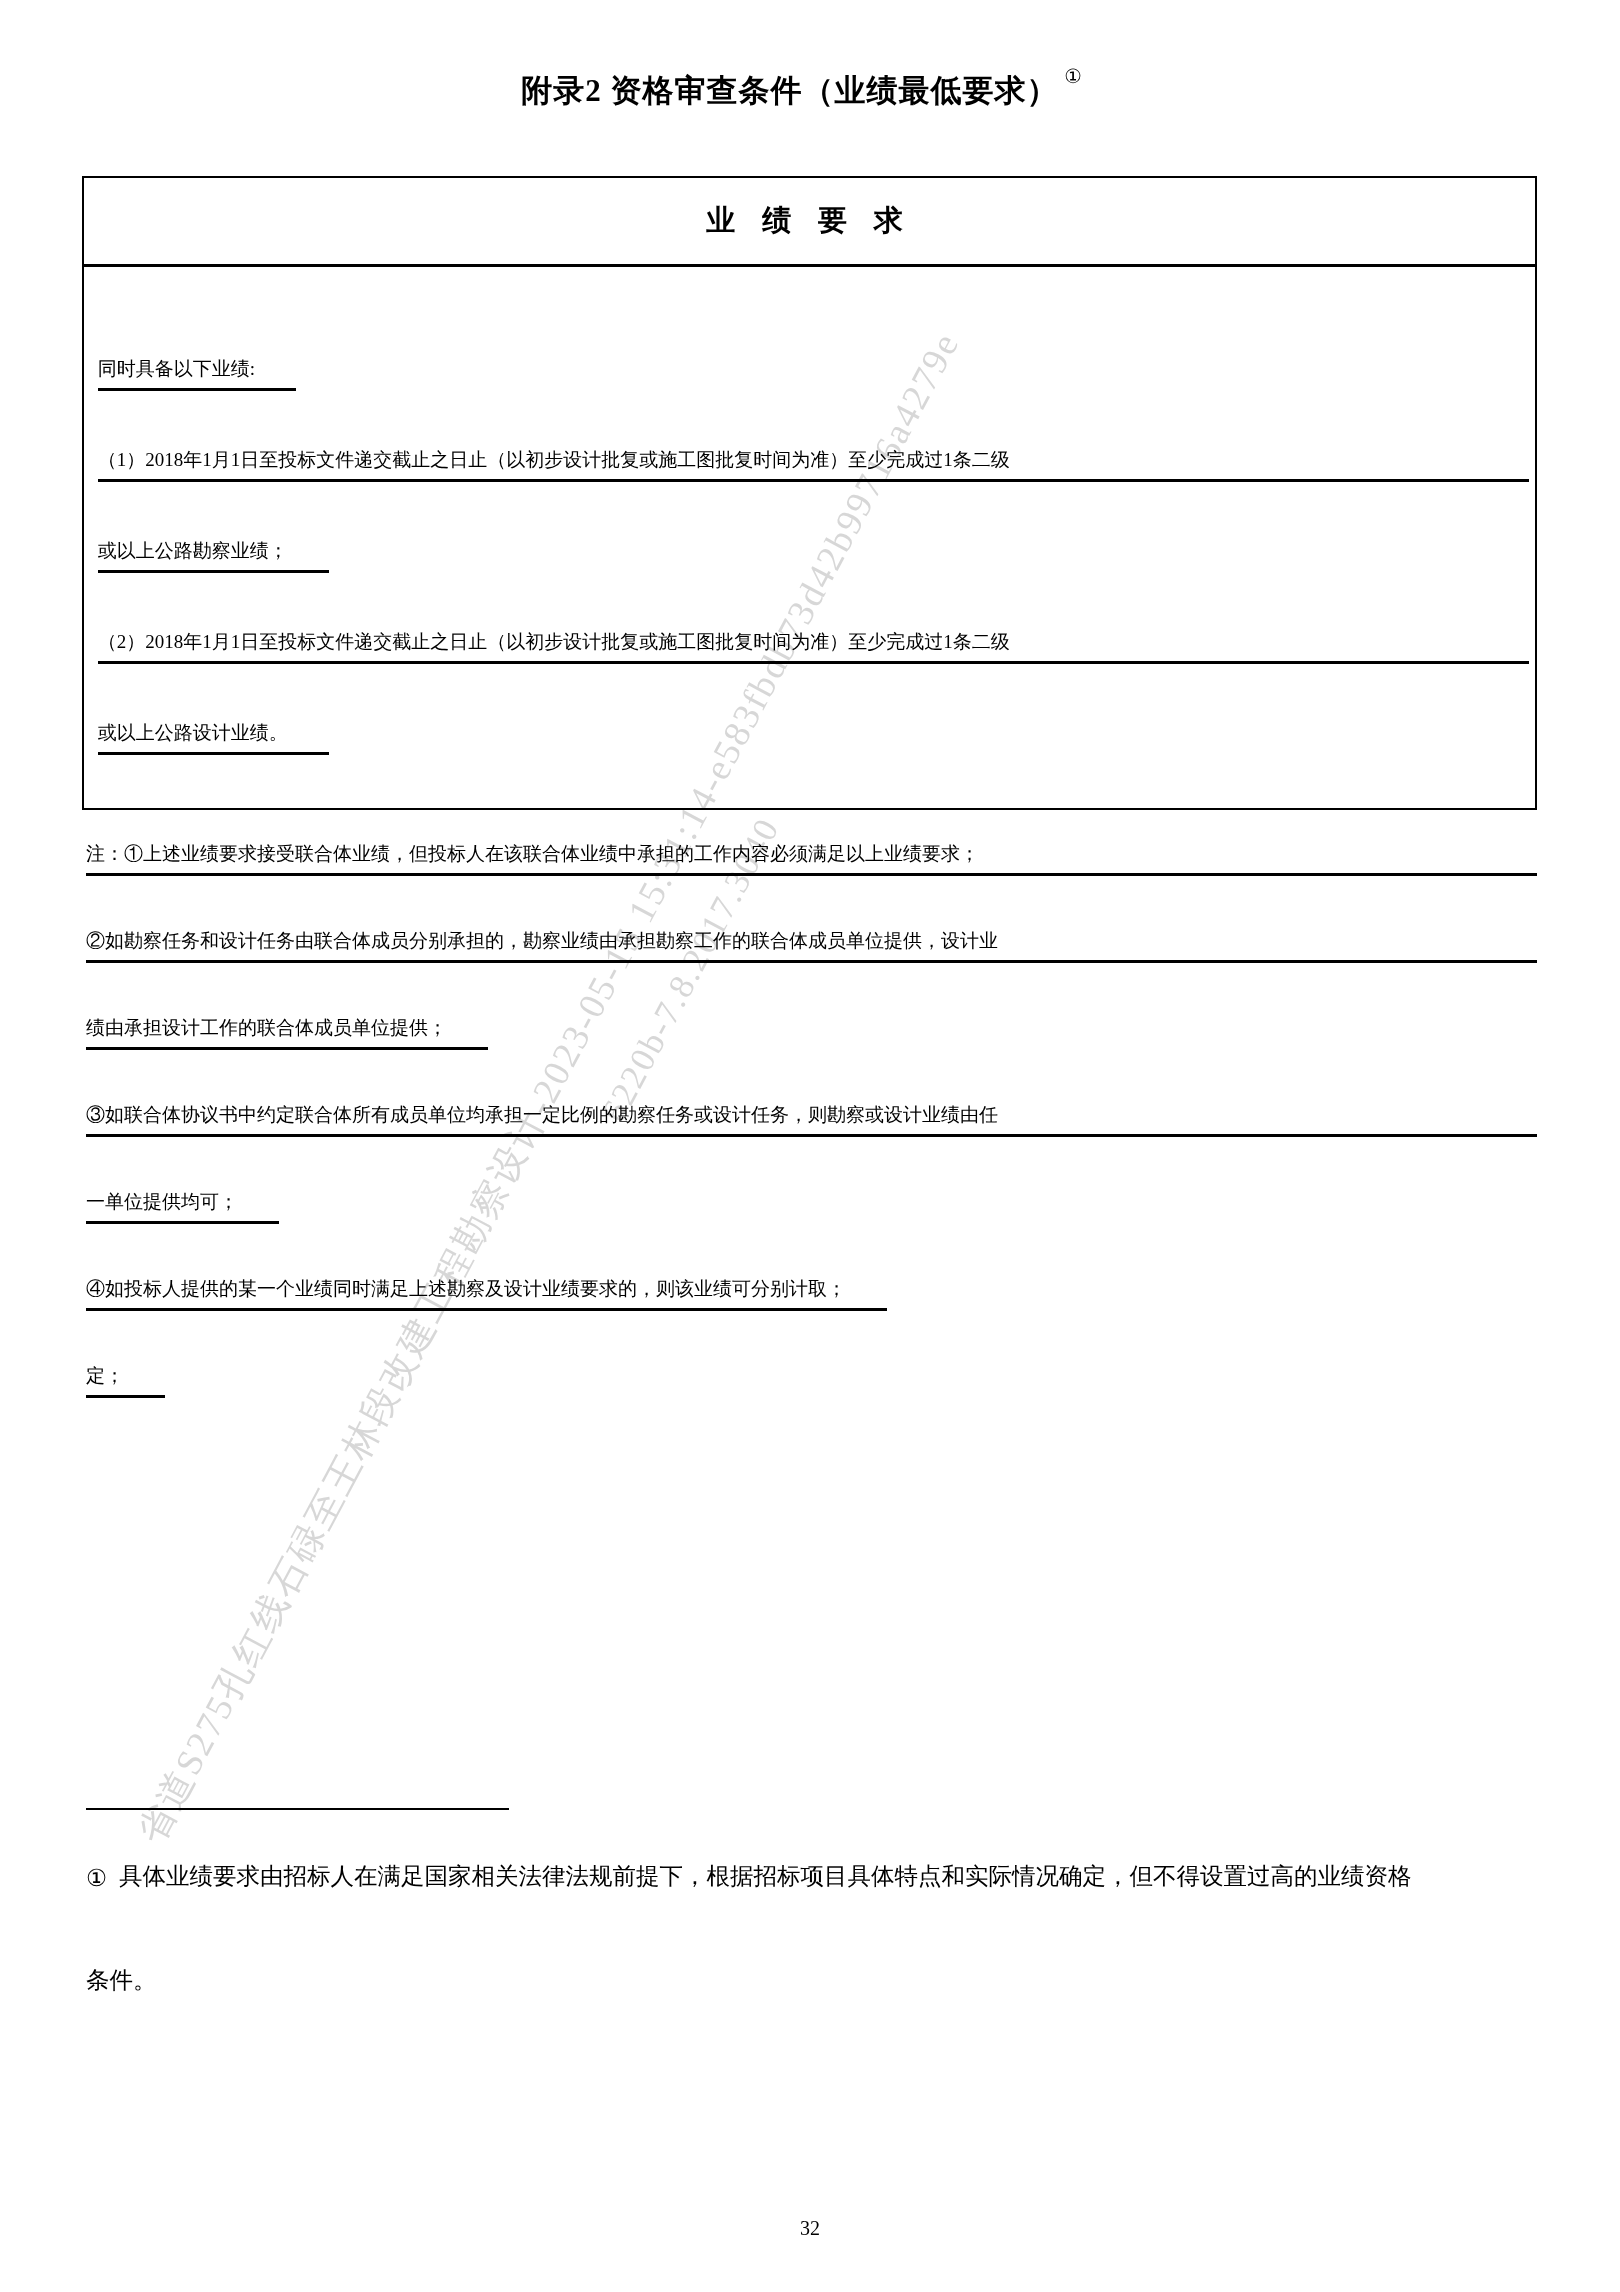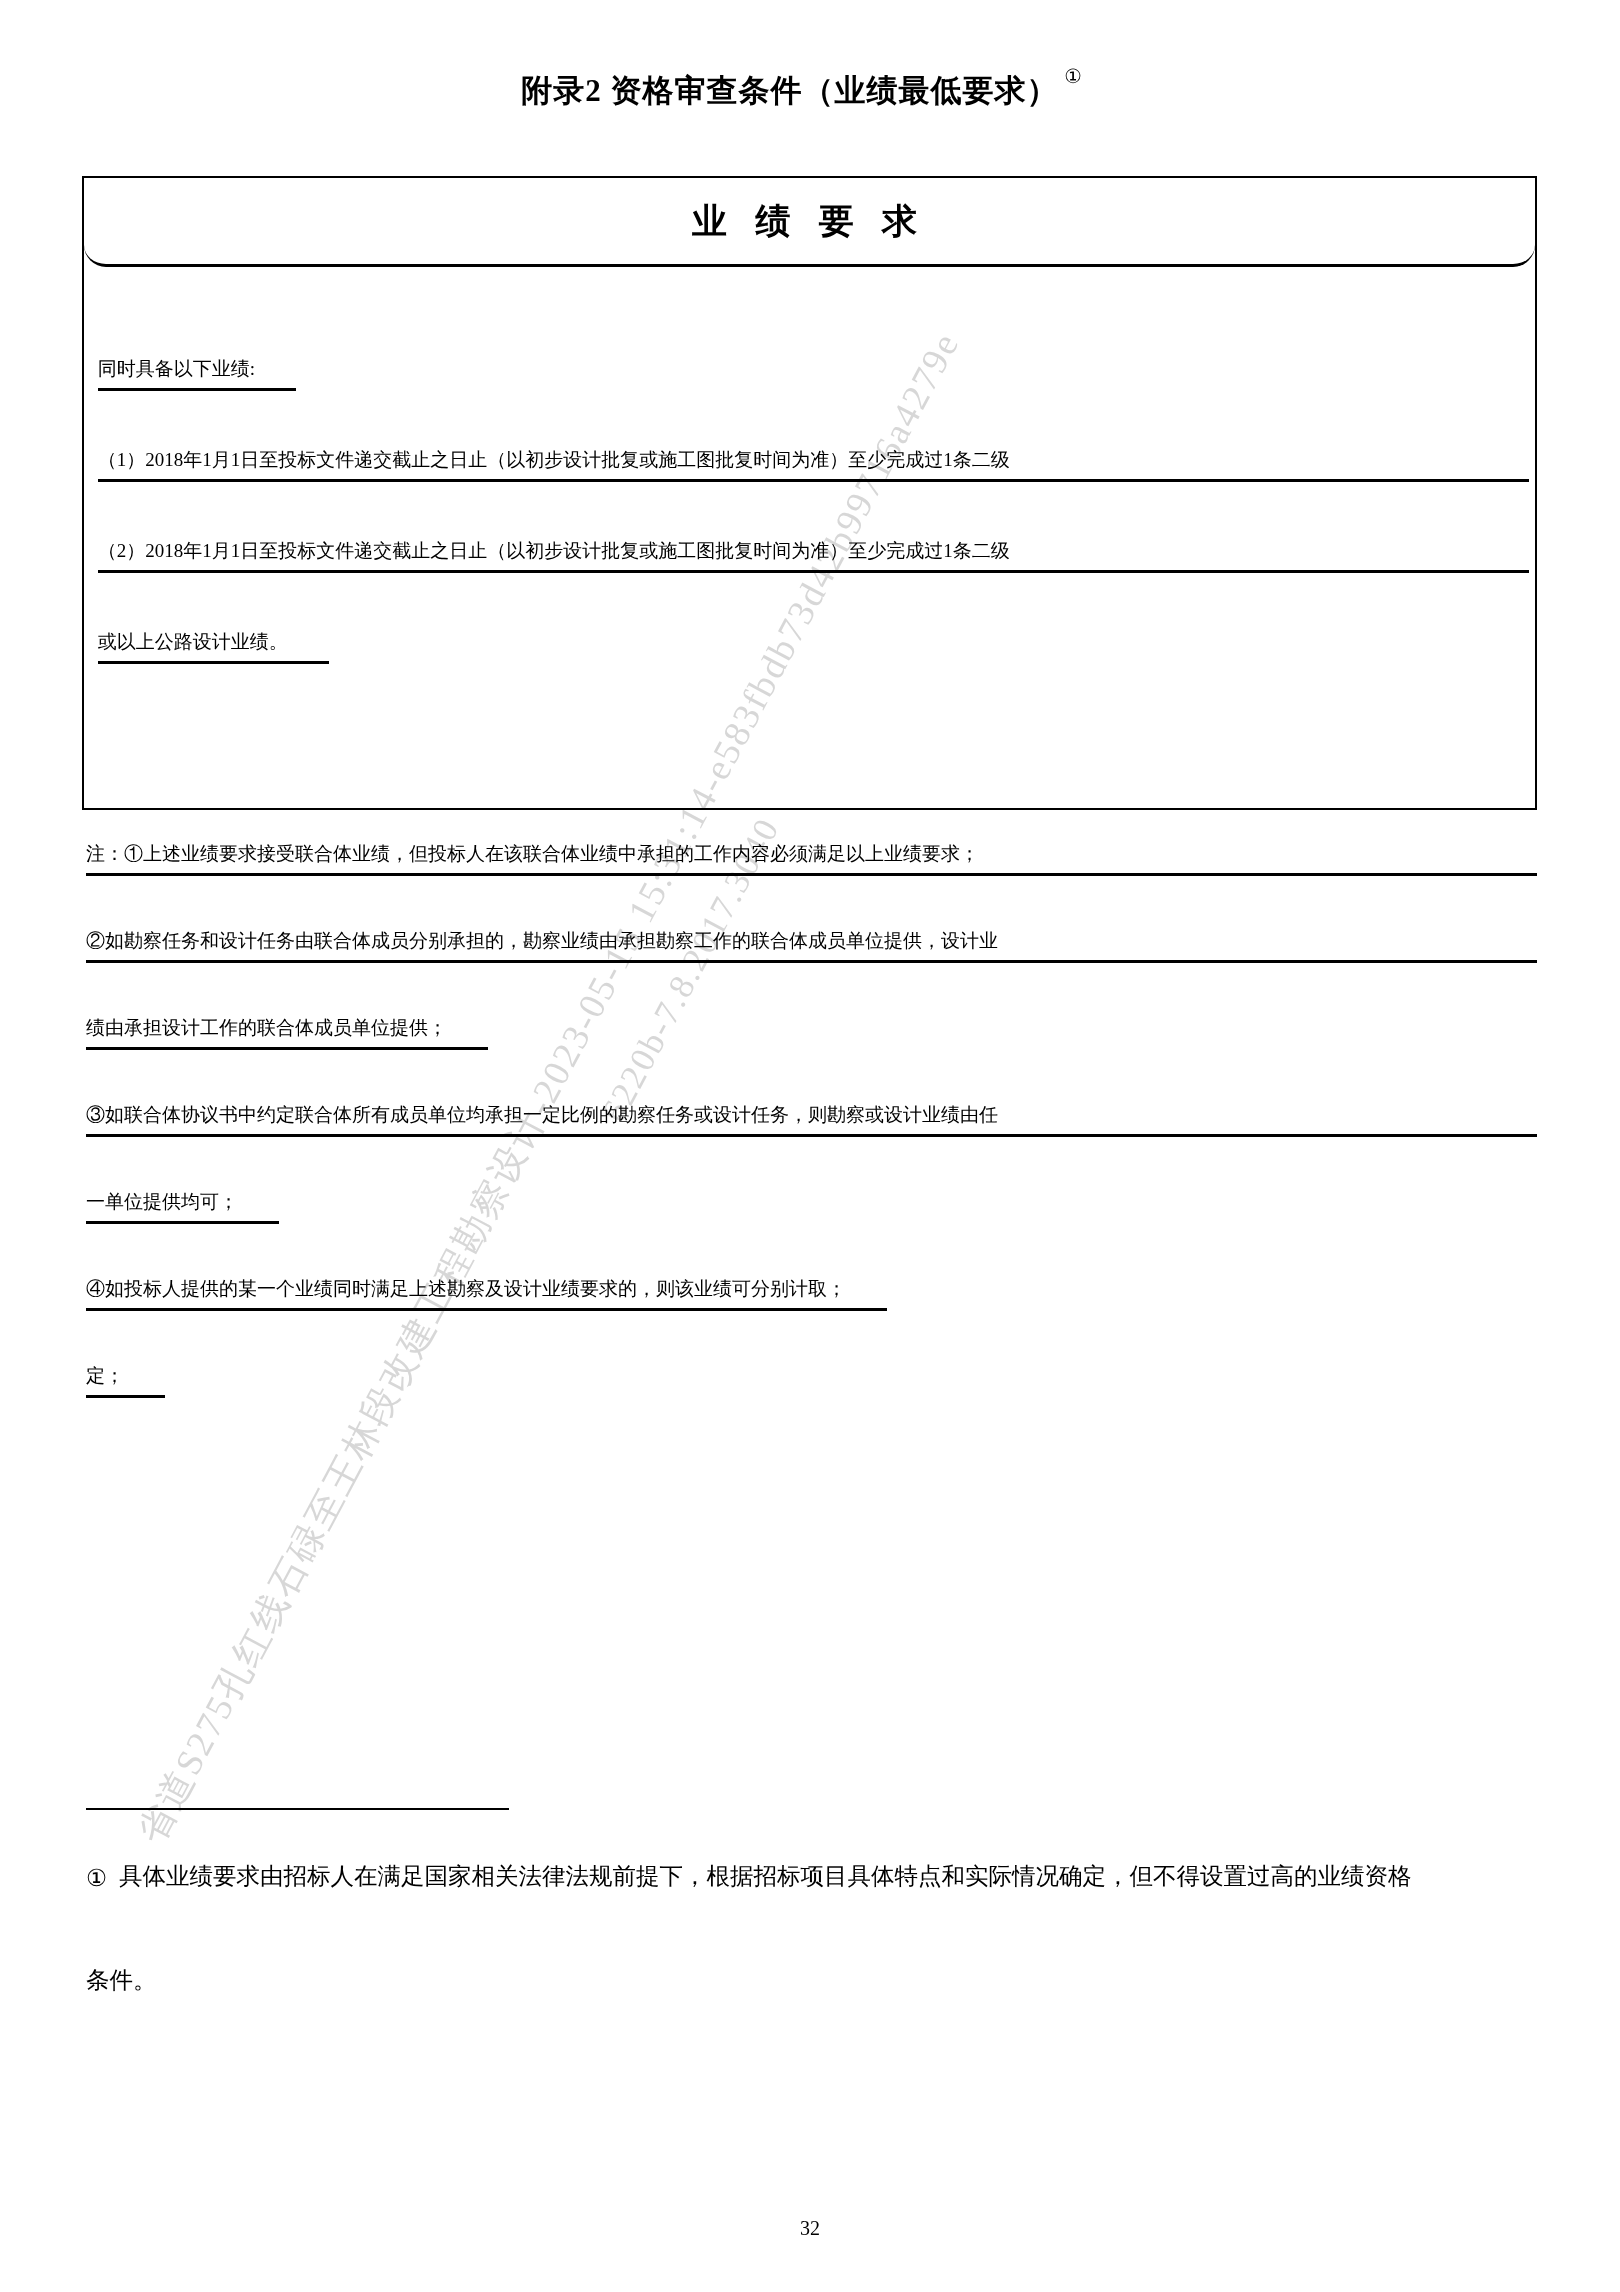--- a/index.html
+++ b/index.html
@@ -42,21 +42,21 @@
   .req-table{
     position:absolute;left:82px;top:176px;
     width:1455px;
     border:2px solid #000;
     box-sizing:border-box;
   }
   .req-table .thead{
     height:86px;
     border-bottom:3.9px solid #000;
     display:flex;align-items:center;justify-content:center;
-    font-size:35px;font-weight:bold;letter-spacing:9.8px;border-radius:22px;
+    font-size:29px;font-weight:bold;letter-spacing:9.8px;
   }
   .req-table .tbody{
     height:541px;
     padding:33px 5.9px 0 5.9px;
     box-sizing:border-box;
   }
   .line-row{
     height:91px;
     display:flex;align-items:flex-end;
     font-size:19px;
@@ -114,20 +114,23 @@
 
     <div class="req-table">
       <div class="thead">业 绩 要 求</div>
       <div class="tbody">
         <div class="line-row short">
             <span class="ul">同时具备以下业绩:</span>
           </div>
         <div class="line-row full">
             <span class="ul">（1）2018年1月1日至投标文件递交截止之日止（以初步设计批复或施工图批复时间为准）至少完成过1条二级</span>
           </div>
+        <div class="line-row short">
+            <span class="ul">或以上公路勘察业绩；</span>
+          </div>
         <div class="line-row full">
             <span class="ul">（2）2018年1月1日至投标文件递交截止之日止（以初步设计批复或施工图批复时间为准）至少完成过1条二级</span>
           </div>
         <div class="line-row short">
             <span class="ul">或以上公路设计业绩。</span>
           </div>
       </div>
     </div>
 
     <div class="notes">

